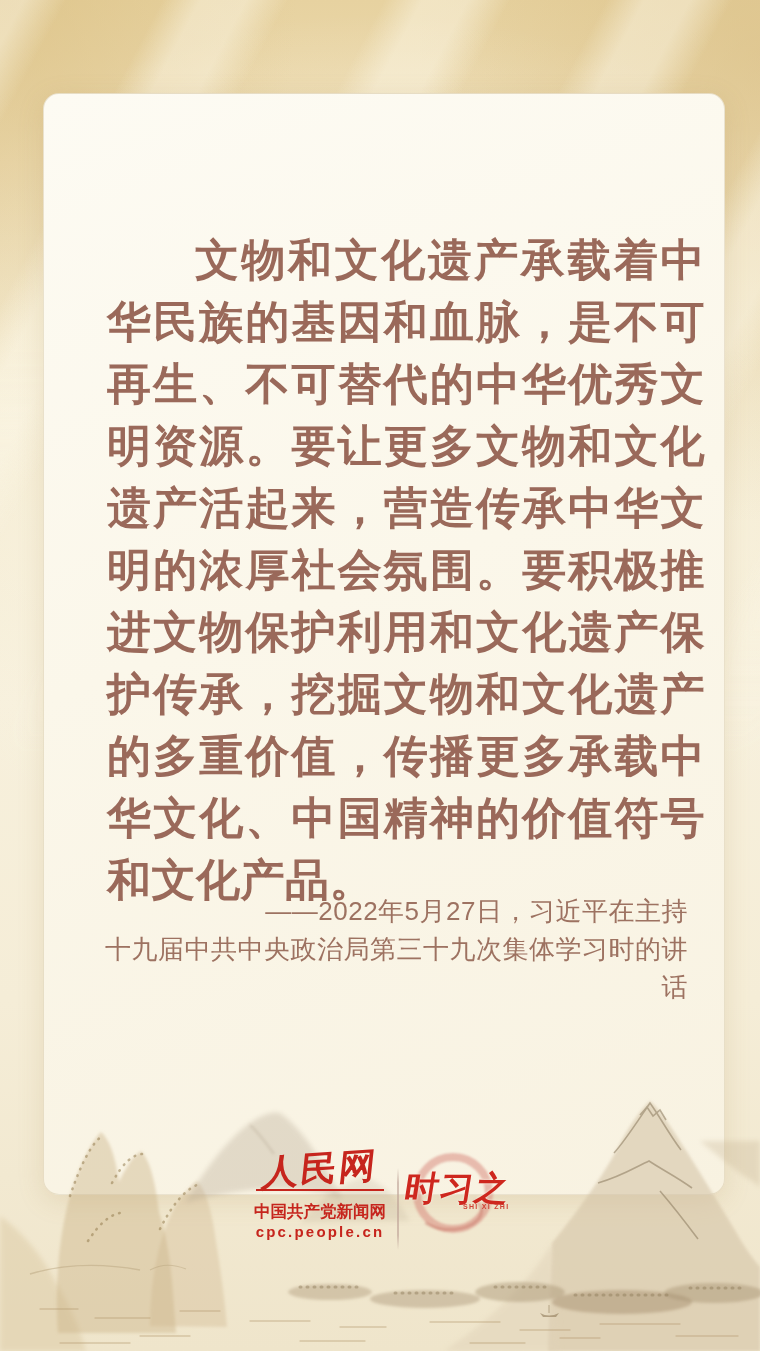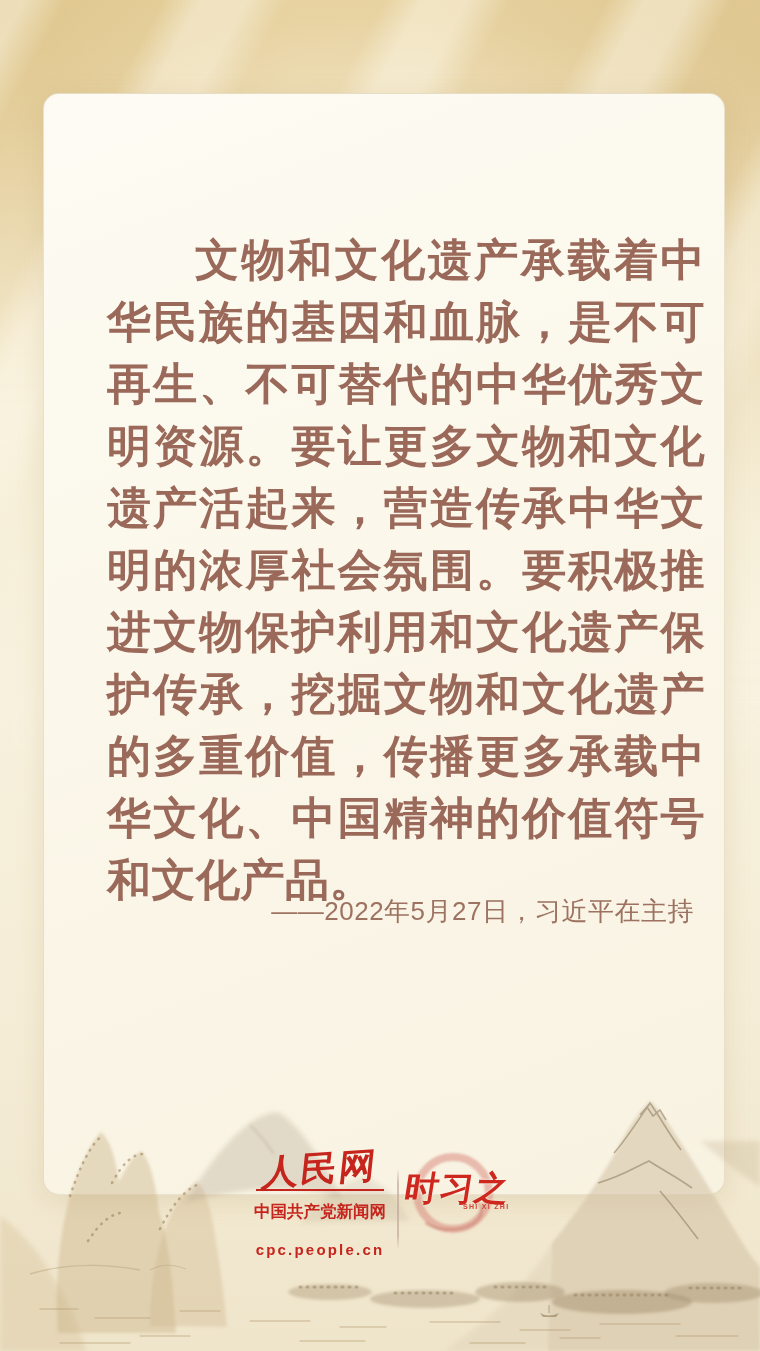--- a/index.html
+++ b/index.html
@@ -37,34 +37,34 @@
     box-shadow:0 6px 26px rgba(170,140,80,.18);
   }
   .quote-text{
     position:absolute;left:90px;top:213px;width:598px;margin:17px;
     font-family:"Liberation Serif","DejaVu Serif",serif;
     font-weight:700;font-size:44px;line-height:62px;
     color:#9a695a;text-align:justify;text-justify:inter-character;
     text-indent:2em;letter-spacing:.5px;
   }
   .attribution{
-    position:absolute;left:96px;top:892px;width:598px;text-align:right;
+    position:absolute;left:90px;top:892px;width:598px;text-align:right;
     color:#9d7261;font-size:26px;line-height:38px;font-weight:500;letter-spacing:.5px;
   }
   .attribution span{display:block;}
   
   .landscape{position:absolute;left:0;top:991px;width:760px;height:360px;pointer-events:none;}
   
   .people-logo{position:absolute;left:250px;top:1148px;width:140px;text-align:center;color:#c6251d;}
   .people-wordmark{display:inline-block;font-size:36px;line-height:40px;font-weight:700;
     font-family:"DejaVu Serif","Liberation Serif",serif;
     transform:skewX(-10deg) rotate(-4deg);letter-spacing:2px;}
   .people-underline{width:128px;height:2px;background:#c6251d;margin:1px auto 0;}
   .people-subtitle{font-size:16.5px;font-weight:700;letter-spacing:0;margin-top:10px;white-space:nowrap;}
-  .people-domain{font-size:15px;font-weight:700;letter-spacing:2.2px;margin-top:18px;white-space:nowrap;}
+  .people-domain{font-size:15px;font-weight:700;letter-spacing:2.2px;margin-top:0;white-space:nowrap;}
   .logo-divider{position:absolute;left:397px;top:1168px;width:1.5px;height:82px;
     background:linear-gradient(180deg,rgba(187,158,147,0),rgba(187,158,147,.6) 18%,rgba(187,158,147,.6) 82%,rgba(187,158,147,0));}
   .shixizhi-logo{position:absolute;left:412px;top:1158px;width:120px;height:90px;}
   .shixizhi-ring{position:absolute;left:1px;top:-5px;width:64px;height:64px;border-radius:50%;
     border:8px solid rgba(213,126,115,.48);filter:blur(1.1px);}
   .shixizhi-ring::after{content:"";position:absolute;left:-4px;top:30px;width:60px;height:34px;
     border-radius:50%;border:3px solid rgba(190,95,85,.35);border-top-color:transparent;border-left-color:transparent;filter:blur(.6px);}
   .shixizhi-wordmark{position:absolute;left:-7px;top:13px;font-size:34px;line-height:34px;font-weight:900;
     color:#ce271e;transform:skewX(-9deg);letter-spacing:1px;white-space:nowrap;
     text-shadow:0 0 3px rgba(252,246,234,.9);}
@@ -78,20 +78,21 @@
 <div class="bg-corner-l"></div>
 <div class="bg-corner-r"></div>
 <div class="light-rays"></div>
 
 <div class="quote-card"></div>
 
 <p class="quote-text">文物和文化遗产承载着中华民族的基因和血脉，是不可再生、不可替代的中华优秀文明资源。要让更多文物和文化遗产活起来，营造传承中华文明的浓厚社会氛围。要积极推进文物保护利用和文化遗产保护传承，挖掘文物和文化遗产的多重价值，传播更多承载中华文化、中国精神的价值符号和文化产品。</p>
 
 <div class="attribution">
   <span>——2022年5月27日，习近平在主持</span>
+  <span>十九届中共中央政治局第三十九次集体学习时的讲话</span>
 </div>
 
 <svg class="landscape" viewBox="0 0 760 360" xmlns="http://www.w3.org/2000/svg">
   <defs>
     <filter id="soft1">
         <feGaussianBlur stdDeviation="1.6"></feGaussianBlur>
       </filter>
     <filter id="soft2">
         <feGaussianBlur stdDeviation="2.6"></feGaussianBlur>
       </filter>

